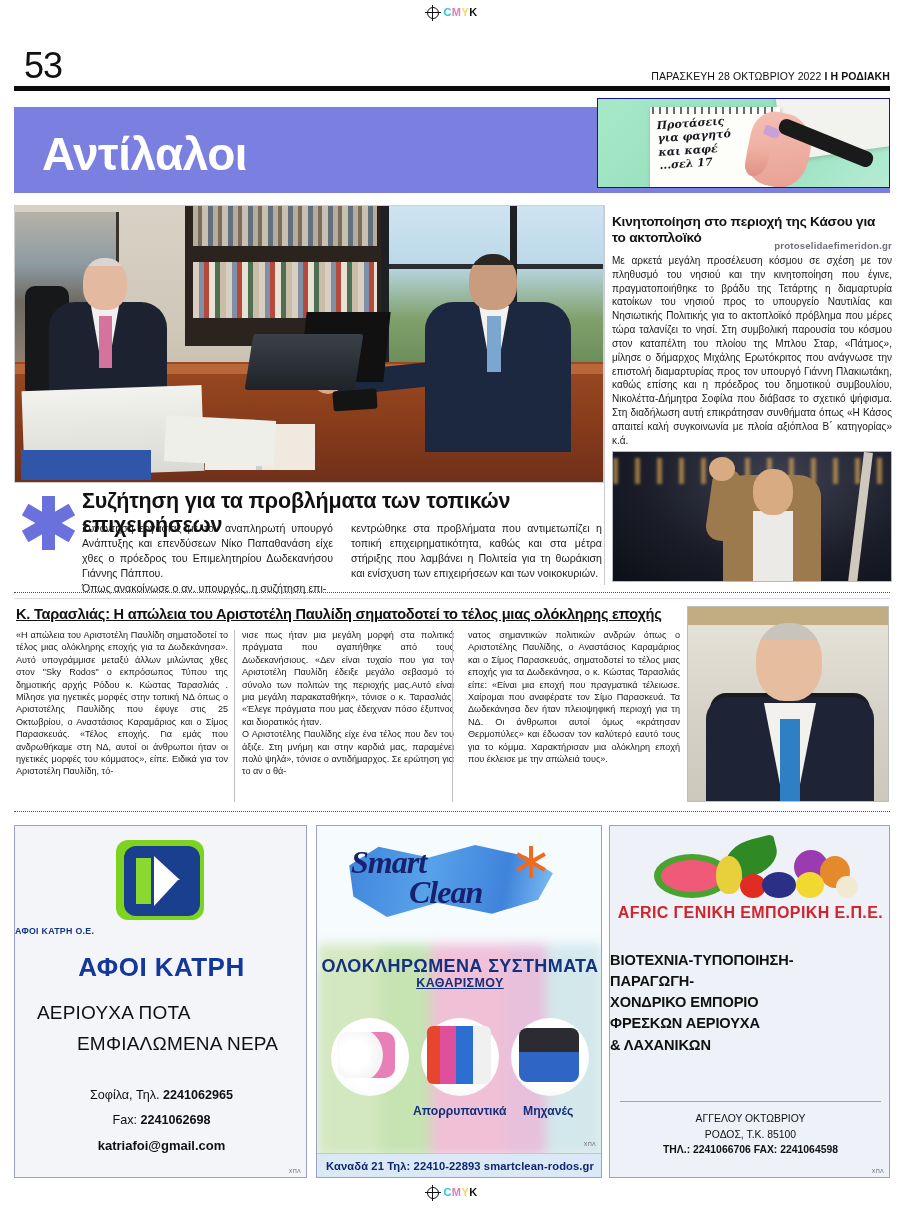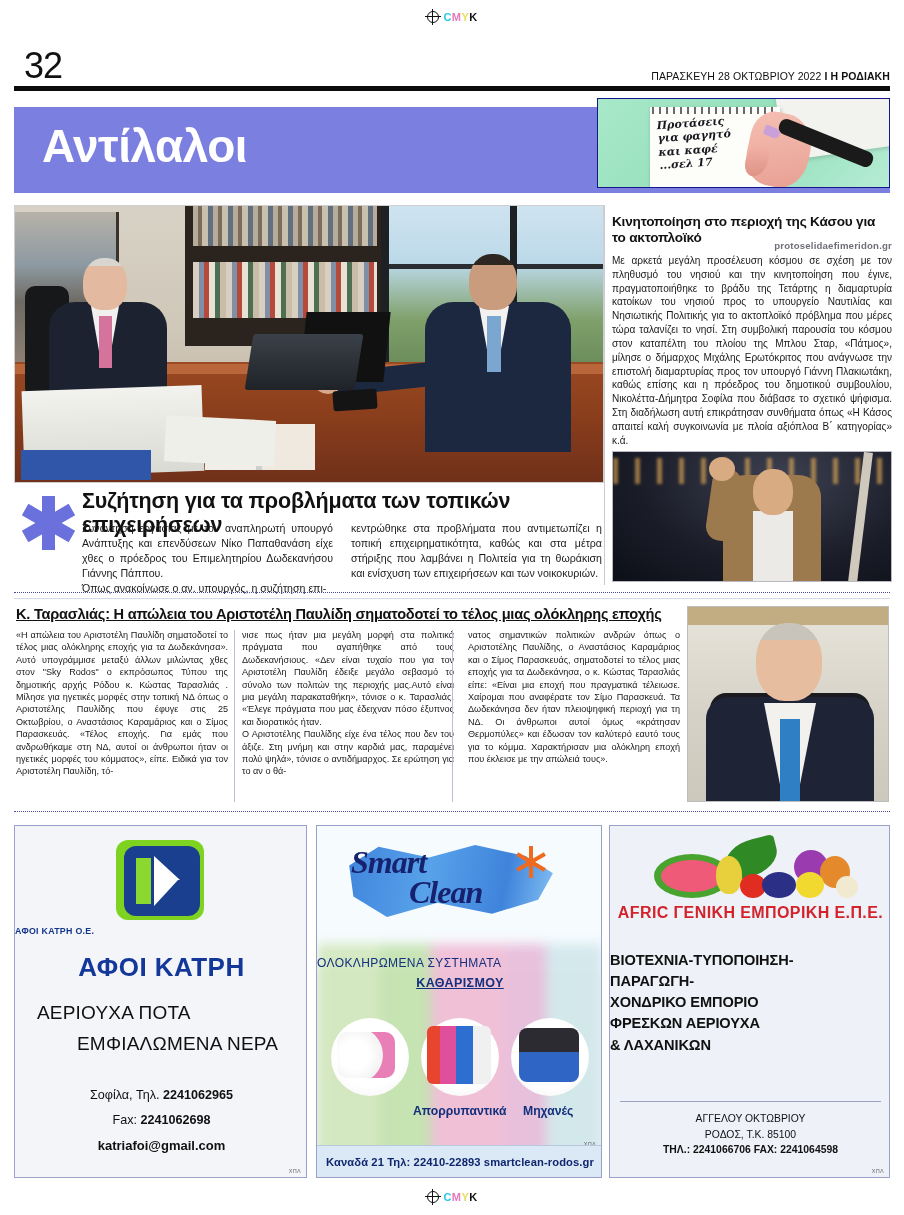--- a/index.html
+++ b/index.html
@@ -6,21 +6,21 @@
   html, body {
     width: 904px; height: 1215px;
     background: #ffffff;
     font-family: "Liberation Sans", sans-serif;
     overflow: hidden;
   }
   .page { position: relative; width: 904px; height: 1215px; background: #fff; }
 
   
   .reg-mark { position: absolute; left: 0; width: 904px; display: flex; justify-content: center;
-              align-items: center; gap: 3px; height: 22px; }
+              align-items: flex-start; gap: 3px; height: 22px; }
   .reg-top { top: 6px; }
   .reg-bottom { top: 1186px; }
   .reg-target { width: 14px; height: 14px; position: relative; }
   .reg-target::before, .reg-target::after {
     content: ""; position: absolute; background: #111;
   }
   .reg-target::before { left: 6px; top: -1px; width: 1px; height: 16px; }
   .reg-target::after  { top: 6px; left: -1px; height: 1px; width: 16px; }
   .reg-circle { position: absolute; left: 1px; top: 1px; width: 12px; height: 12px;
                 border: 1.4px solid #111; border-radius: 50%; }
@@ -31,21 +31,21 @@
   
   .page-number { position: absolute; left: 24px; top: 48px; font-size: 36px; color: #111;
                  font-family: "Liberation Sans", sans-serif; letter-spacing: -1px; line-height: 1; }
   .dateline { position: absolute; right: 14px; top: 70px; font-size: 10.5px; color: #111;
               letter-spacing: .1px; white-space: nowrap; }
   .dateline .paper { font-weight: bold; }
   .rule-black { position: absolute; left: 14px; top: 86px; width: 876px; height: 5px; background: #0b0b0b; }
 
   
   .banner { position: absolute; left: 14px; top: 107px; width: 576px; height: 82px; background: #7b7fe0; }
-  .banner-title { position: absolute; left: 28px; top: 16px; color: #ffffff; font-size: 46px;
+  .banner-title { position: absolute; left: 28px; top: 24px; color: #ffffff; font-size: 46px;
                   font-weight: bold; letter-spacing: -0.5px; line-height: 1; }
   .banner-underline { position: absolute; left: 14px; top: 189px; width: 876px; height: 4px; background: #7b7fe0; }
   .banner-right-strip { position: absolute; left: 590px; top: 107px; width: 300px; height: 82px; background: #7b7fe0; }
 
   
   .teaser { position: absolute; left: 597px; top: 98px; width: 293px; height: 90px;
             border: 1.5px solid #16168c; overflow: hidden; background: #9fe3c2; }
   .teaser .pad-bg { position:absolute; inset:0; background: linear-gradient(135deg,#a8e8c9 0%, #93dfba 55%, #b6ecd4 100%); }
   .teaser .desk { position:absolute; right:-10px; top:-16px; width:120px; height:70px; background:#f2f2ee;
                   transform: rotate(-8deg); box-shadow:0 2px 4px rgba(0,0,0,.15); }
@@ -211,36 +211,36 @@
     background: linear-gradient(100deg,#2f79d8 0%, #4a9ae8 40%, #2f79d8 75%, #7ec0f5 100%);
     clip-path: polygon(2% 30%, 16% 6%, 40% 20%, 62% 4%, 86% 18%, 99% 40%, 92% 74%, 70% 92%, 44% 78%, 20% 96%, 4% 70%); opacity:.92; }
   .sc-word1 { position:absolute; left:34px; top:18px; font-size:32px; font-weight:bold; font-style:italic;
               color:#17226e; font-family:"Liberation Serif", serif; letter-spacing:-1px; }
   .sc-word2 { position:absolute; left:92px; top:48px; font-size:32px; font-weight:bold; font-style:italic;
               color:#17226e; font-family:"Liberation Serif", serif; letter-spacing:-1px; }
   .sc-star { position:absolute; left:200px; top:22px; width:28px; height:28px; }
   .sc-star i { position:absolute; left:12px; top:-2px; width:4px; height:32px; background:#f06a1e; }
   .sc-star i:nth-child(2){ transform: rotate(60deg); transform-origin:50% 50%; }
   .sc-star i:nth-child(3){ transform: rotate(120deg); transform-origin:50% 50%; }
-  .sc-t1 { position:absolute; left:0; top:130px; width:286px; text-align:left; font-size:12px;
-           font-weight:normal; color:#14307e; letter-spacing:.4px; }
+  .sc-t1 { position:absolute; left:0; top:130px; width:286px; text-align:center; font-size:18px;
+           font-weight:bold; color:#14307e; letter-spacing:.4px; }
   .sc-t2 { position:absolute; left:0; top:150px; width:286px; text-align:center; font-size:12.5px;
            font-weight:bold; color:#14307e; letter-spacing:.4px; text-decoration: underline; }
   .sc-circ { position:absolute; top:192px; width:78px; height:78px; border-radius:50%;
              background: radial-gradient(circle at 50% 40%, #ffffff 60%, #f2f2f2 100%); }
   .sc-c1 { left:14px; } .sc-c2 { left:104px; } .sc-c3 { left:194px; }
   .sc-paper { position:absolute; left:20px; top:206px; width:58px; height:46px;
               background: radial-gradient(circle at 30% 50%, #ffffff 30%, #f3f3f3 60%, #e87fb6 62% 100%); border-radius:10px;}
   .sc-bottles { position:absolute; left:110px; top:200px; width:64px; height:58px;
      background: linear-gradient(90deg,#e8452f 0 20%, #e04f9c 20% 45%, #2c6fd0 45% 72%, #f0f0f0 72% 100%); border-radius:6px; }
   .sc-machine { position:absolute; left:202px; top:202px; width:60px; height:54px;
      background: linear-gradient(180deg,#2b2b31 0 45%, #2f66c6 45% 100%); border-radius:8px; }
   .sc-lbl { position:absolute; top:278px; font-size:12.2px; font-weight:bold; color:#13307d; }
   .sc-l1 { left:20px;margin-top:47px; } .sc-l2 { left:96px; } .sc-l3 { left:206px; }
-  .sc-foot { position:absolute; left:0; bottom:0; width:286px; height:32px; background:#dbe9f6;
+  .sc-foot { position:absolute; left:0; bottom:0; width:286px; height:24px; background:#dbe9f6;
              border-top:1px solid #b9c8dc; display:flex; align-items:center; justify-content:center;
              font-size:11.2px; font-weight:bold; color:#10266e; letter-spacing:.1px; }
 
   
   .af-fruits { position:absolute; left:44px; top:14px; width:196px; height:62px; }
   .af-melon { position:absolute; left:0; top:14px; width:76px; height:44px; background:#48a32f;
               border-radius: 50%; }
   .af-melon i { position:absolute; left:7px; top:6px; width:62px; height:32px; background:#ef5a78; border-radius:50%; }
   .af-leaf { position:absolute; left:70px; top:0px; width:54px; height:36px; background:#2f8a26;
              border-radius: 60% 10% 60% 10%; transform: rotate(-14deg); }
@@ -265,21 +265,21 @@
 
 <div class="page">
 
   <div class="reg-mark reg-top">
     <div class="reg-target">
         <div class="reg-circle"></div>
       </div>
     <div class="cmyk"><span class="c">C</span><span class="m">M</span><span class="y">Y</span><span class="k">K</span></div>
   </div>
 
-  <div class="page-number">32</div>
+  <div class="page-number">53</div>
   <div class="dateline"><span>ΠΑΡΑΣΚΕΥΗ 28 ΟΚΤΩΒΡΙΟΥ 2022 </span><span class="paper">Ι </span><span class="paper">Η ΡΟΔΙΑΚΗ</span></div>
   <div class="rule-black"></div>
 
   <div class="banner-right-strip"></div>
   <div class="banner">
     <div class="banner-title">Αντίλαλοι</div>
   </div>
   <div class="banner-underline"></div>
 
   <div class="teaser">

